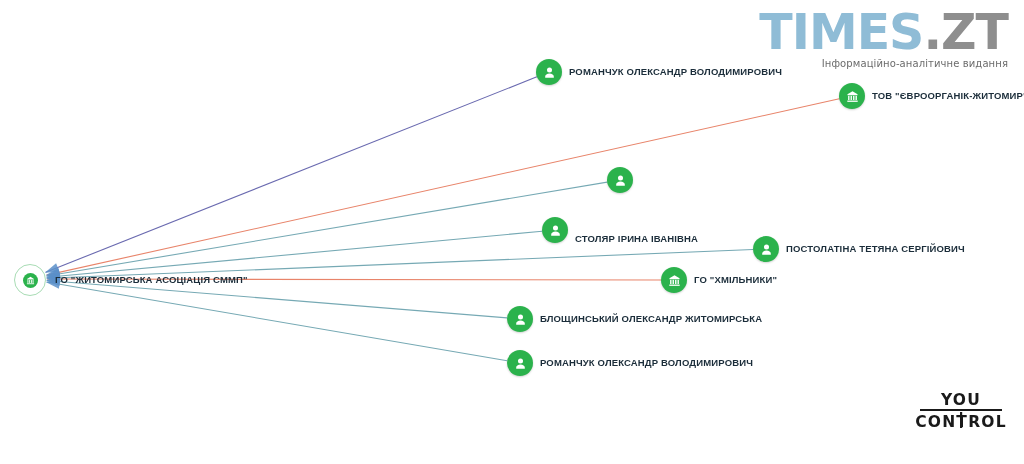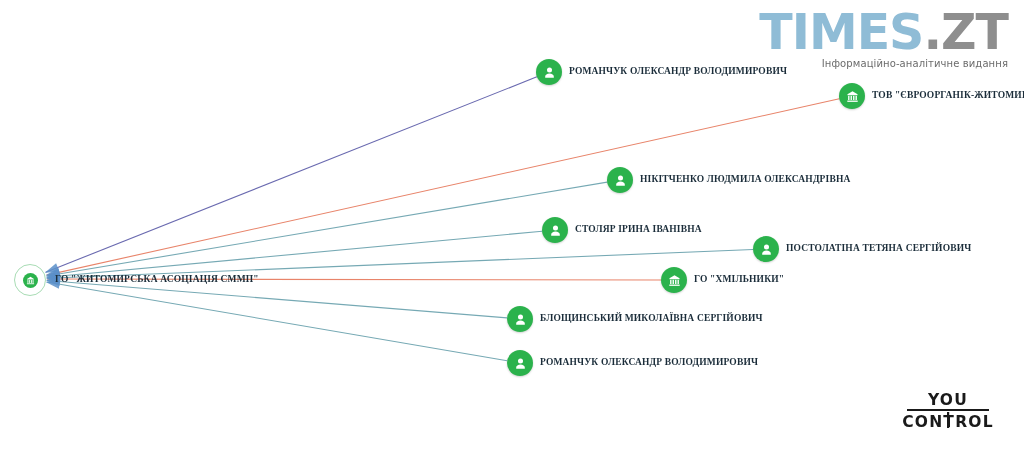--- a/index.html
+++ b/index.html
@@ -44,21 +44,20 @@
     box-shadow: 0 1px 2px rgba(0,0,0,0.18);
   }
   .node-circle svg { display: block; }
   .node-label {
     font-size: 9.5px;
     font-weight: bold;
     letter-spacing: 0.15px;
     color: #1b2d3a;
     margin-left: 7px;
     line-height: 1;
-    font-family: Liberation Serif, serif;
   }
 
   
   .node-center .node-ring {
     width: 30px;
     height: 30px;
     border-radius: 50%;
     border: 1.5px solid #a8dcb4;
     background: #ffffff;
     display: flex;
@@ -98,21 +97,21 @@
     font-family: "DejaVu Sans", sans-serif;
     font-size: 10px;
     color: #6b6b6b;
     letter-spacing: 0.1px;
     margin-top: -2px;
   }
 
   
   #yc-logo {
     position: absolute;
-    right: 27px;
+    right: 14px;
     bottom: 32px;
     width: 98px;
     user-select: none;
   }
   #yc-logo svg { display: block; }
 </style>
 </head>
 <body>
 
 <div id="canvas">
@@ -178,23 +177,22 @@
         </span>
         <span class="node-label">ТОВ "ЄВРООРГАНІК-ЖИТОМИР"</span>
       </div>
       <div class="node" style="left: 607px; top: 167px;">
         <span class="node-circle" style="background: rgb(43, 178, 76);">
           <svg width="13" height="13" viewBox="0 0 16 16">
             <circle fill="#ffffff" cx="8" cy="5" r="3.1"></circle>
             <path fill="#ffffff" d="M8 9.3c-3 0-5.3 1.8-5.3 3.6v1.5h10.6v-1.5c0-1.8-2.3-3.6-5.3-3.6z"></path>
           </svg>
         </span>
-        <span class="node-label">НІКІТЧЕНКО ЛЮДМИЛА ОЛЕКСАНДРІВНА</span>
-      </div>
-      <div class="node" style="left: 542px; top: 217px;">
+      </div>
+      <div class="node" style="left: 542px; top: 217px; align-items: flex-end;">
         <span class="node-circle" style="background: rgb(43, 178, 76);">
           <svg width="13" height="13" viewBox="0 0 16 16">
             <circle fill="#ffffff" cx="8" cy="5" r="3.1"></circle>
             <path fill="#ffffff" d="M8 9.3c-3 0-5.3 1.8-5.3 3.6v1.5h10.6v-1.5c0-1.8-2.3-3.6-5.3-3.6z"></path>
           </svg>
         </span>
         <span class="node-label">СТОЛЯР ІРИНА ІВАНІВНА</span>
       </div>
       <div class="node" style="left: 753px; top: 236px;">
         <span class="node-circle" style="background: rgb(43, 178, 76);">
@@ -218,21 +216,21 @@
         </span>
         <span class="node-label">ГО "ХМІЛЬНИКИ"</span>
       </div>
       <div class="node" style="left: 507px; top: 306px;">
         <span class="node-circle" style="background: rgb(43, 178, 76);">
           <svg width="13" height="13" viewBox="0 0 16 16">
             <circle fill="#ffffff" cx="8" cy="5" r="3.1"></circle>
             <path fill="#ffffff" d="M8 9.3c-3 0-5.3 1.8-5.3 3.6v1.5h10.6v-1.5c0-1.8-2.3-3.6-5.3-3.6z"></path>
           </svg>
         </span>
-        <span class="node-label">БЛОЩИНСЬКИЙ МИКОЛАЇВНА СЕРГІЙОВИЧ</span>
+        <span class="node-label">БЛОЩИНСЬКИЙ ОЛЕКСАНДР ЖИТОМИРСЬКА</span>
       </div>
       <div class="node" style="left: 507px; top: 350px;">
         <span class="node-circle" style="background: rgb(43, 178, 76);">
           <svg width="13" height="13" viewBox="0 0 16 16">
             <circle fill="#ffffff" cx="8" cy="5" r="3.1"></circle>
             <path fill="#ffffff" d="M8 9.3c-3 0-5.3 1.8-5.3 3.6v1.5h10.6v-1.5c0-1.8-2.3-3.6-5.3-3.6z"></path>
           </svg>
         </span>
         <span class="node-label">РОМАНЧУК ОЛЕКСАНДР ВОЛОДИМИРОВИЧ</span>
       </div>

